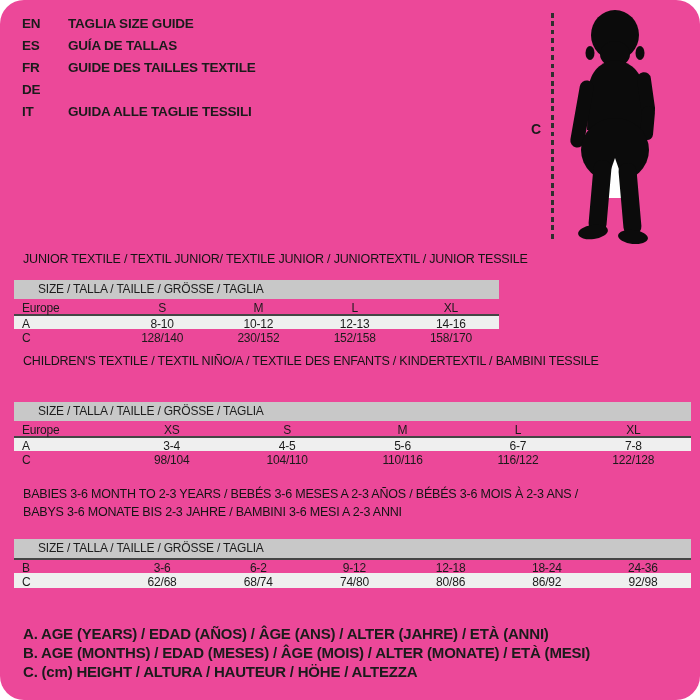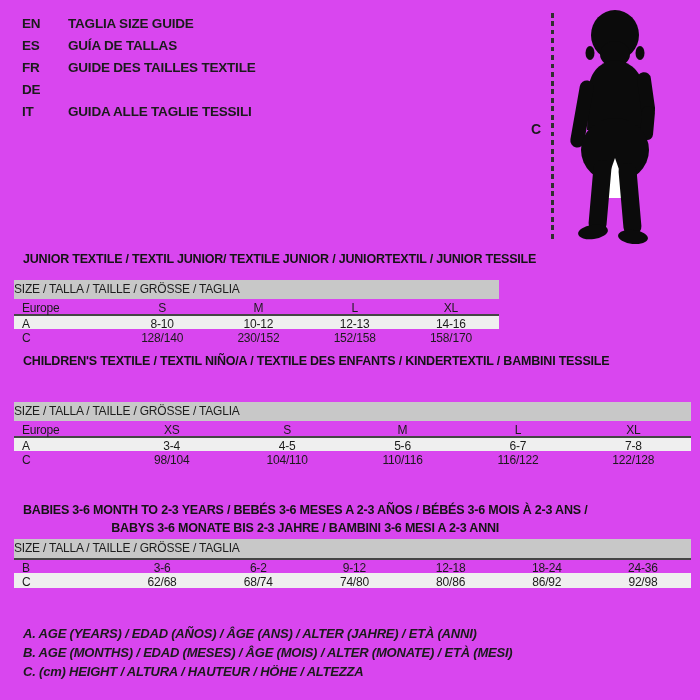--- a/index.html
+++ b/index.html
@@ -1,49 +1,49 @@
 <!DOCTYPE html>
 <html><head>
 <meta charset="utf-8">
 <style>
   html,body{margin:0;padding:0;background:#ffffff;}
   .canvas{
-    position:relative;width:700px;height:700px;background:#d946ef;overflow:hidden;
-    font-family:"Liberation Sans", sans-serif;color:#1b1b1b;letter-spacing:-0.2px;
+    position:relative;width:700px;height:700px;background:#ec4899;overflow:hidden;
+    font-family:"Liberation Sans", sans-serif;color:#1b1b1b;letter-spacing:-0.2px;border-radius:24px;
   }
   
   .lang-block{position:absolute;left:22px;top:13px;}
   .lang-row{display:flex;height:22px;line-height:22px;font-weight:bold;font-size:13.5px;}
   .lang-code{width:46px;}
   
   .fig-c{position:absolute;left:531px;top:121px;font-weight:bold;font-size:14px;}
   .dotted-line{
     position:absolute;left:551px;top:13px;width:3px;height:229px;
     background:repeating-linear-gradient(to bottom,#2f2f2f 0 4.5px,transparent 4.5px 8.5px);
   }
   .toddler{position:absolute;left:563px;top:8px;}
   
-  .sec-title{position:absolute;left:23px;font-weight:bold;font-size:12.5px;color:#141414;white-space:nowrap;}
+  .sec-title{position:absolute;left:23px;font-weight:normal;font-size:12.5px;color:#141414;white-space:nowrap;}
   .t1-title{top:252px;}
   .t2-title{top:354px;text-align:center;}
-  .t3-title{top:501px;line-height:18px;text-align:center;}
+  .t3-title{top:485px;line-height:18px;}
   
   .size-table{position:absolute;left:14px;}
   .t1{top:280px;width:485px;}
   .t2{top:402px;width:677px;}
   .t3{top:539px;width:677px;}
-  .band{height:19px;line-height:19px;background:#c8c8c8;padding-left:0;font-size:12px;color:#1d1d1d;}
+  .band{height:19px;line-height:19px;background:#c8c8c8;padding-left:24px;font-size:12px;color:#1d1d1d;}
   .trow{display:flex;height:15px;line-height:19px;font-size:12px;box-sizing:border-box;}
   .trow.rule{border-top:2px solid #454545;line-height:17px;}
   .trow.stripe{background:#efefef;}
   .tlabel{width:92px;padding-left:8px;}
   .tcell{flex:1;text-align:center;}
   
   .notes{position:absolute;left:23px;top:624px;}
-  .note-line{height:19px;line-height:19px;font-weight:bold;font-size:13px;white-space:nowrap;font-style:italic;}
+  .note-line{height:19px;line-height:19px;font-weight:bold;font-size:15px;white-space:nowrap;}
 </style>
 </head>
 <body>
 
 <div class="canvas">
 
   <div class="lang-block">
     <div class="lang-row">
       <span class="lang-code">EN</span>
       <span class="lang-label">TAGLIA SIZE GUIDE</span>

